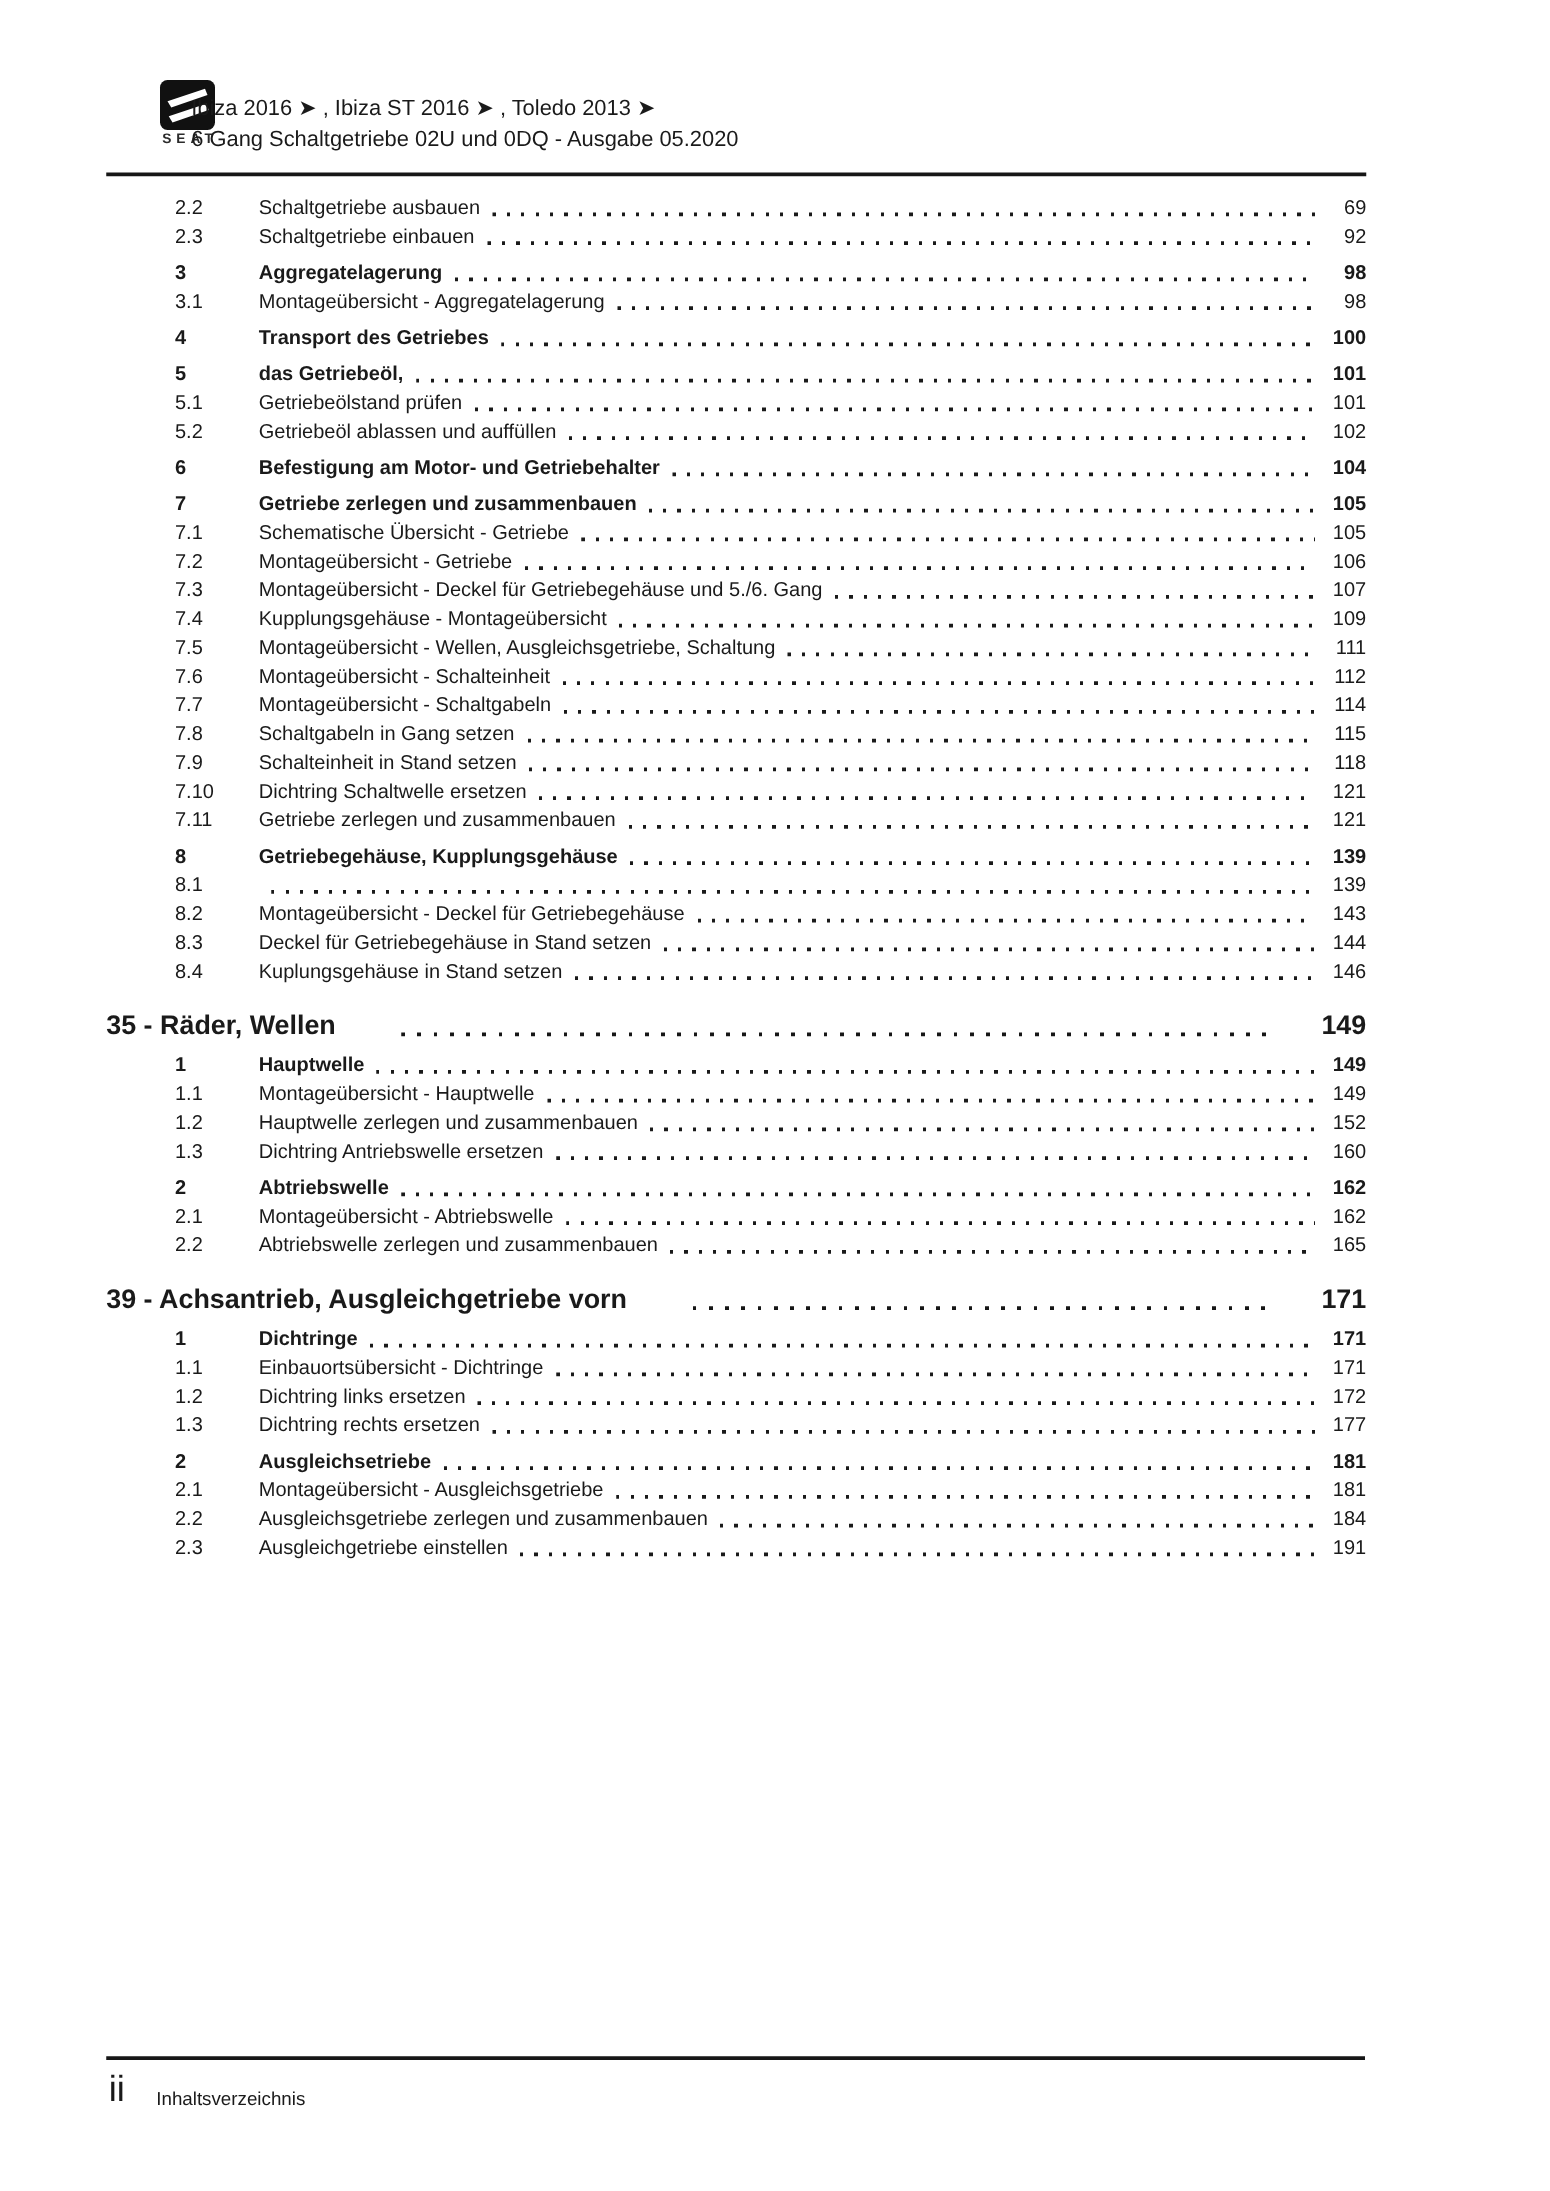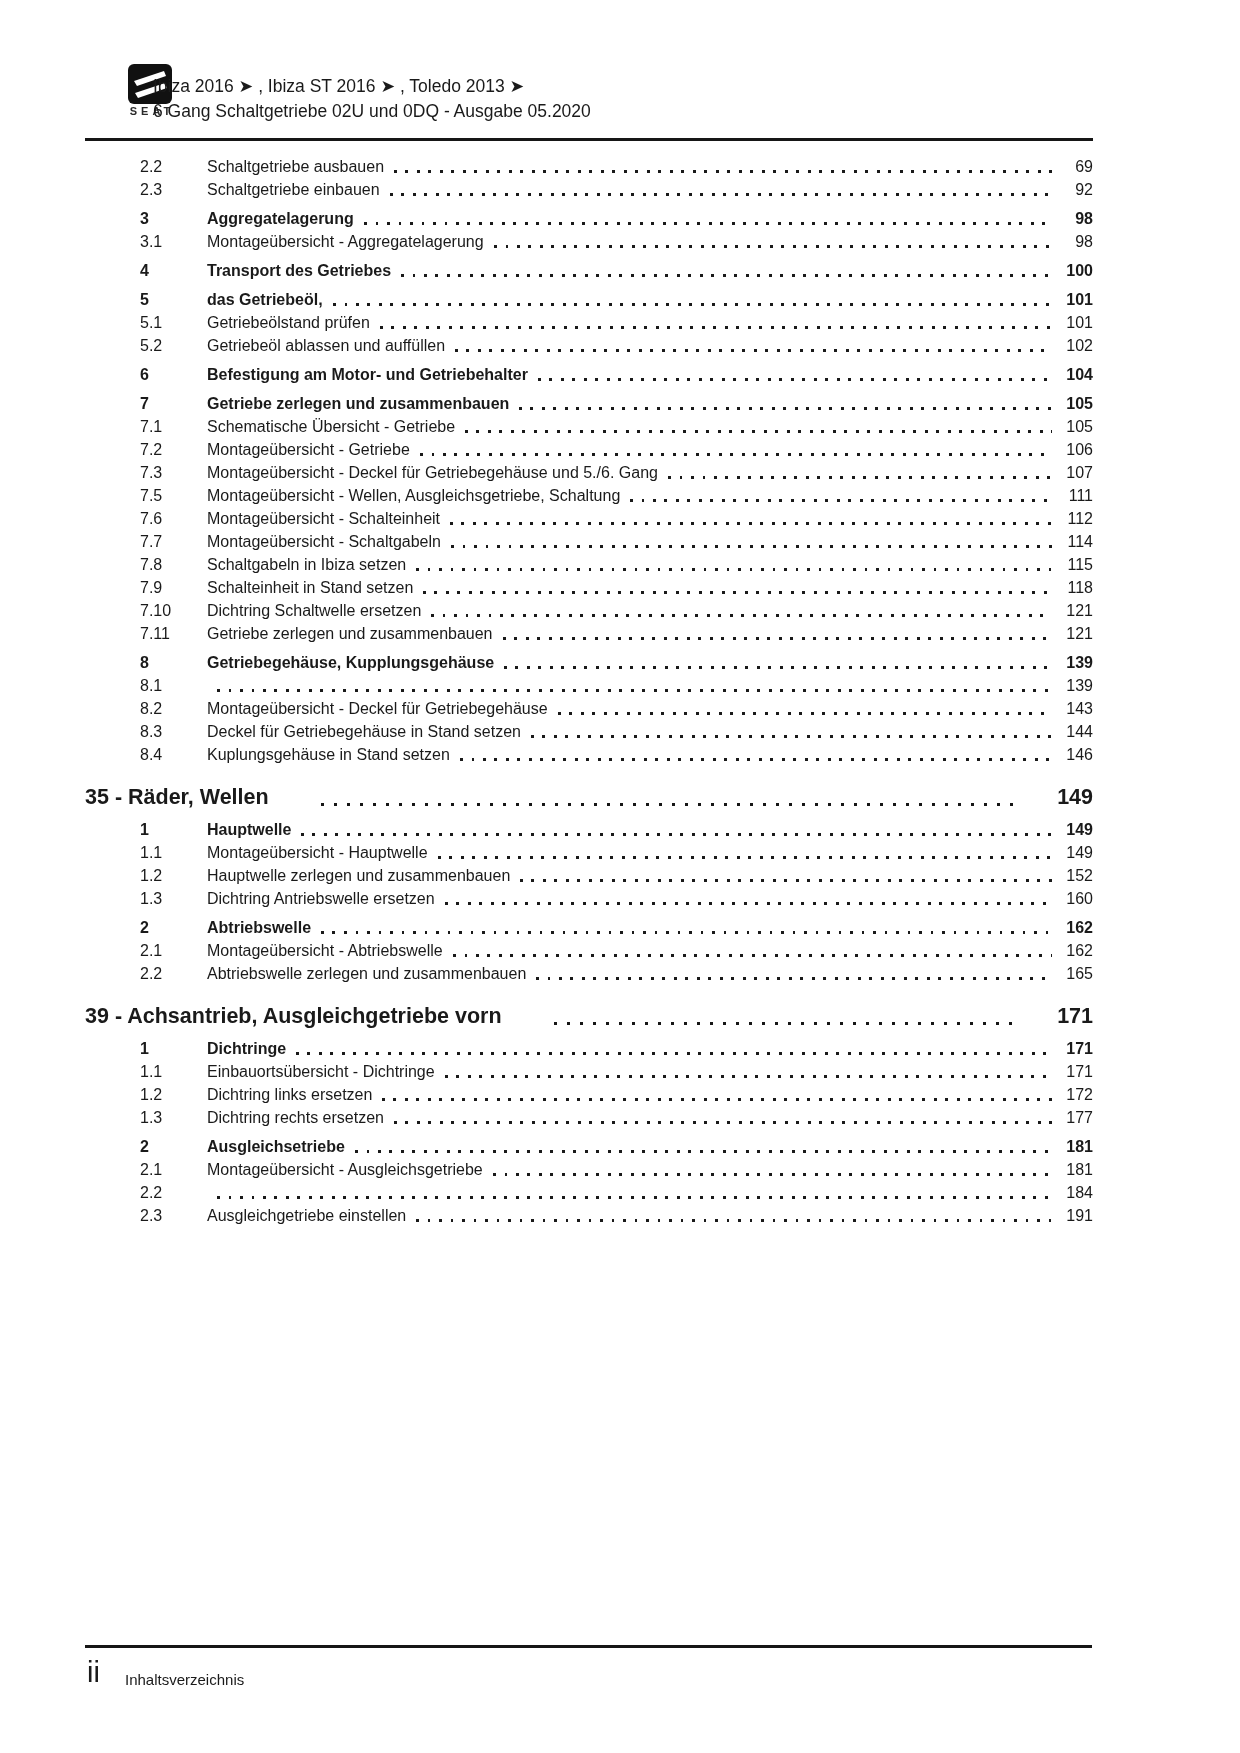--- a/index.html
+++ b/index.html
@@ -169,40 +169,46 @@
       <span class="leader"></span>
       <span class="page-num">106</span>
     </div>
     <div class="toc-row">
       <span class="num">7.3</span>
       <span class="title">Montageübersicht - Deckel für Getriebegehäuse und 5./6. Gang</span>
       <span class="leader"></span>
       <span class="page-num">107</span>
     </div>
     <div class="toc-row">
+      <span class="num">7.4</span>
+      <span class="title">Kupplungsgehäuse - Montageübersicht</span>
+      <span class="leader"></span>
+      <span class="page-num">109</span>
+    </div>
+    <div class="toc-row">
       <span class="num">7.5</span>
       <span class="title">Montageübersicht - Wellen, Ausgleichsgetriebe, Schaltung</span>
       <span class="leader"></span>
       <span class="page-num">111</span>
     </div>
     <div class="toc-row">
       <span class="num">7.6</span>
       <span class="title">Montageübersicht - Schalteinheit</span>
       <span class="leader"></span>
       <span class="page-num">112</span>
     </div>
     <div class="toc-row">
       <span class="num">7.7</span>
       <span class="title">Montageübersicht - Schaltgabeln</span>
       <span class="leader"></span>
       <span class="page-num">114</span>
     </div>
     <div class="toc-row">
       <span class="num">7.8</span>
-      <span class="title">Schaltgabeln in Ibiza setzen</span>
+      <span class="title">Schaltgabeln in Gang setzen</span>
       <span class="leader"></span>
       <span class="page-num">115</span>
     </div>
     <div class="toc-row">
       <span class="num">7.9</span>
       <span class="title">Schalteinheit in Stand setzen</span>
       <span class="leader"></span>
       <span class="page-num">118</span>
     </div>
     <div class="toc-row">
@@ -329,20 +335,21 @@
       <span class="page-num">181</span>
     </div>
     <div class="toc-row">
       <span class="num">2.1</span>
       <span class="title">Montageübersicht - Ausgleichsgetriebe</span>
       <span class="leader"></span>
       <span class="page-num">181</span>
     </div>
     <div class="toc-row">
       <span class="num">2.2</span>
+      <span class="title">Ausgleichsgetriebe zerlegen und zusammenbauen</span>
       <span class="leader"></span>
       <span class="page-num">184</span>
     </div>
     <div class="toc-row">
       <span class="num">2.3</span>
       <span class="title">Ausgleichgetriebe einstellen</span>
       <span class="leader"></span>
       <span class="page-num">191</span>
     </div>
   </div>

